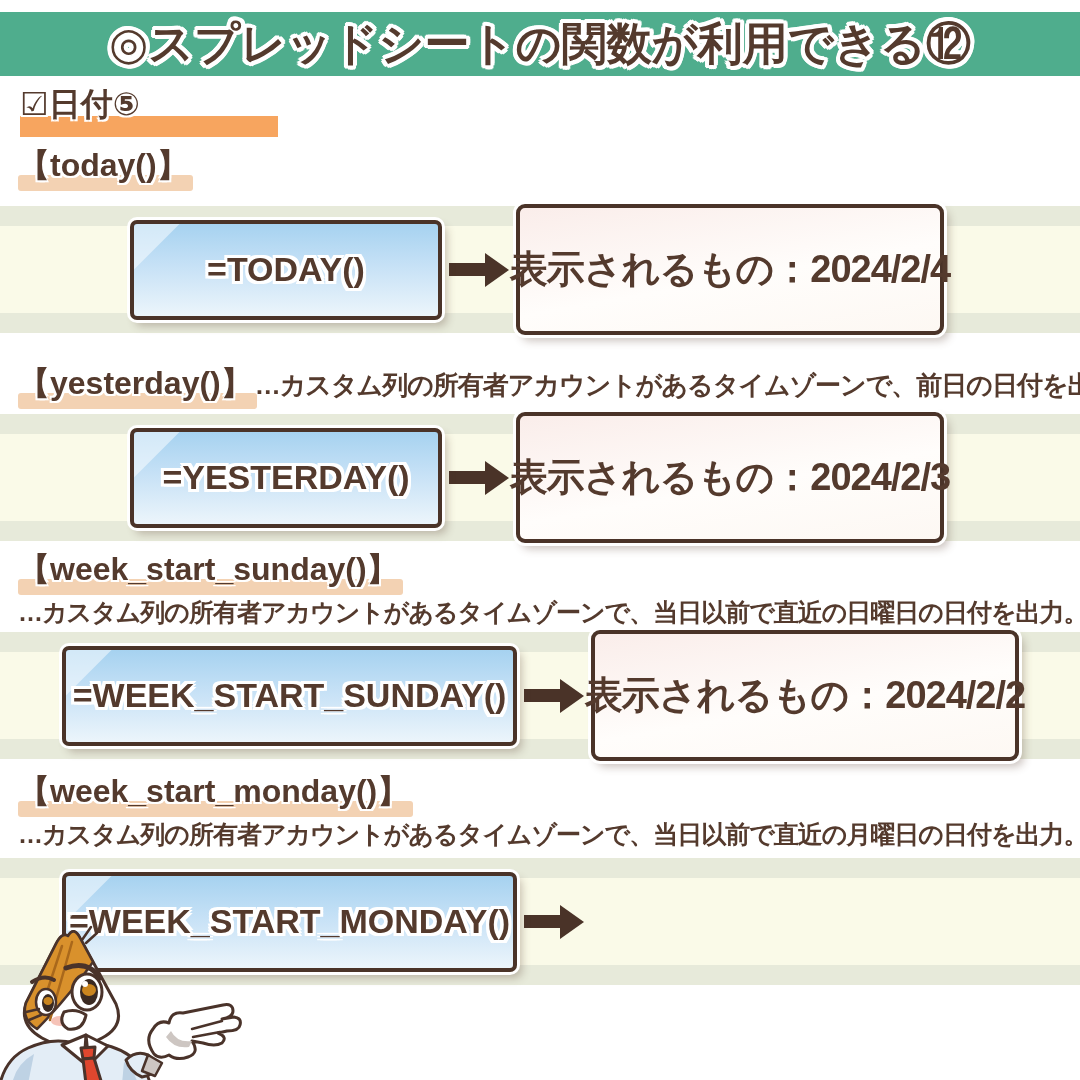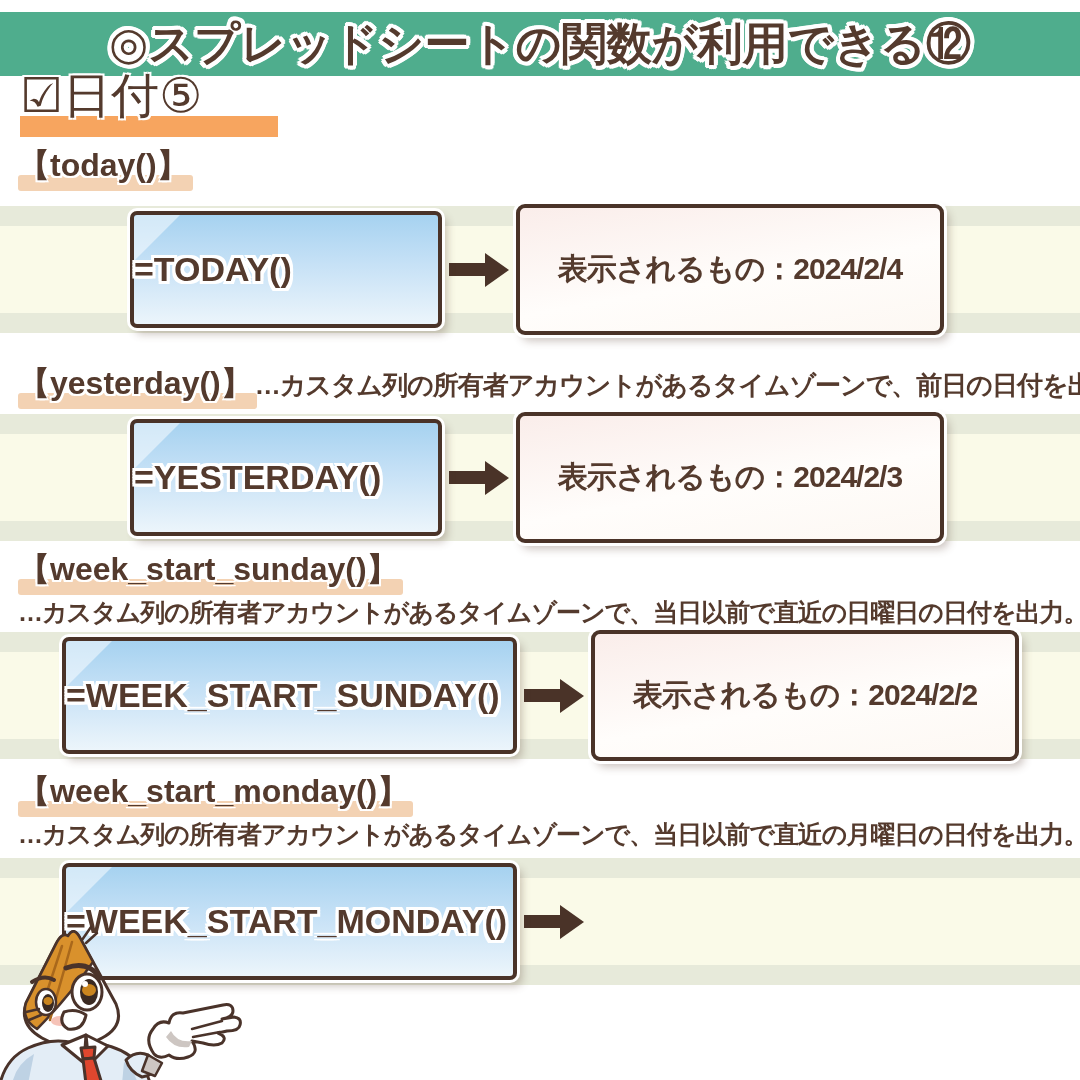--- a/index.html
+++ b/index.html
@@ -20,21 +20,21 @@
   .header-title{
     font-size:45px;font-weight:bold;color:#543A2D;white-space:nowrap;
     text-shadow:
       -3px -3px 0 #fff, 3px -3px 0 #fff, -3px 3px 0 #fff, 3px 3px 0 #fff,
       -4px 0 0 #fff, 4px 0 0 #fff, 0 -4px 0 #fff, 0 4px 0 #fff,
       -2px -4px 0 #fff, 2px 4px 0 #fff, 4px -2px 0 #fff, -4px 2px 0 #fff;
   }
 
   
   .page-heading{
-    left:20px;top:64px;font-size:48px;font-weight:normal;white-space:nowrap;
+    left:20px;top:83px;font-size:32px;font-weight:bold;white-space:nowrap;
     z-index:2;
     text-shadow:-2px -2px 0 #fff,2px -2px 0 #fff,-2px 2px 0 #fff,2px 2px 0 #fff;
   }
   .heading-underline{
     left:20px;top:116px;width:258px;height:21px;background:#F7A55F;z-index:1;
   }
 
   
   .label-line{
     left:18px;white-space:nowrap;z-index:2;
@@ -62,24 +62,24 @@
       #E7EADA 0px,#E7EADA 20px,
       #FAFAE8 20px,#FAFAE8 107px,
       #E7EADA 107px,#E7EADA 127px);
     display:flex;align-items:center;
   }
   .indent-a{padding-left:130px;}
   .indent-b{padding-left:62px;}
 
   
   .formula-box{
-    position:relative;height:117px;border:4px solid #4A3328;border-radius:7px;
+    position:relative;height:100px;border:4px solid #4A3328;border-radius:7px;
     background:linear-gradient(180deg,#A6D2F0 0%,#C6E1F6 45%,#ECF5FB 100%);
     box-shadow:0 0 0 3px #ffffff, 5px 6px 9px rgba(85,58,45,.30);
-    display:flex;align-items:center;justify-content:flex-start;
+    display:flex;align-items:center;justify-content:center;
     box-sizing:border-box;flex:0 0 auto;
   }
   .formula-box::before{
     content:"";position:absolute;top:0;left:0;width:46px;height:46px;
     background:rgba(255,255,255,.5);
     clip-path:polygon(0 0,100% 0,0 100%);
     border-radius:4px 0 0 0;
   }
   .w-a{width:312px;}
   .w-b{width:455px;}
@@ -100,21 +100,21 @@
   
   .result-box{
     position:relative;height:131px;width:428px;
     border:4px solid #4A3328;border-radius:9px;
     background:linear-gradient(170deg,#FAEDEA 0%,#FFFDFB 55%,#FDF8F3 100%);
     box-shadow:0 0 0 3px #ffffff, 5px 6px 9px rgba(85,58,45,.30);
     display:flex;align-items:center;justify-content:center;
     box-sizing:border-box;flex:0 0 auto;
   }
   .result-text{
-    font-size:30px;font-weight:bold;color:#543A2D;white-space:nowrap;letter-spacing:-1px;
+    font-size:38px;font-weight:bold;color:#543A2D;white-space:nowrap;letter-spacing:-1px;
   }
 
   
   .mascot{left:-4px;bottom:-4px;width:258px;height:160px;z-index:5;}
 </style>
 </head>
 <body>
 
 <div class="abs header">
   <div class="header-title">◎スプレッドシートの関数が利用できる⑫</div>

